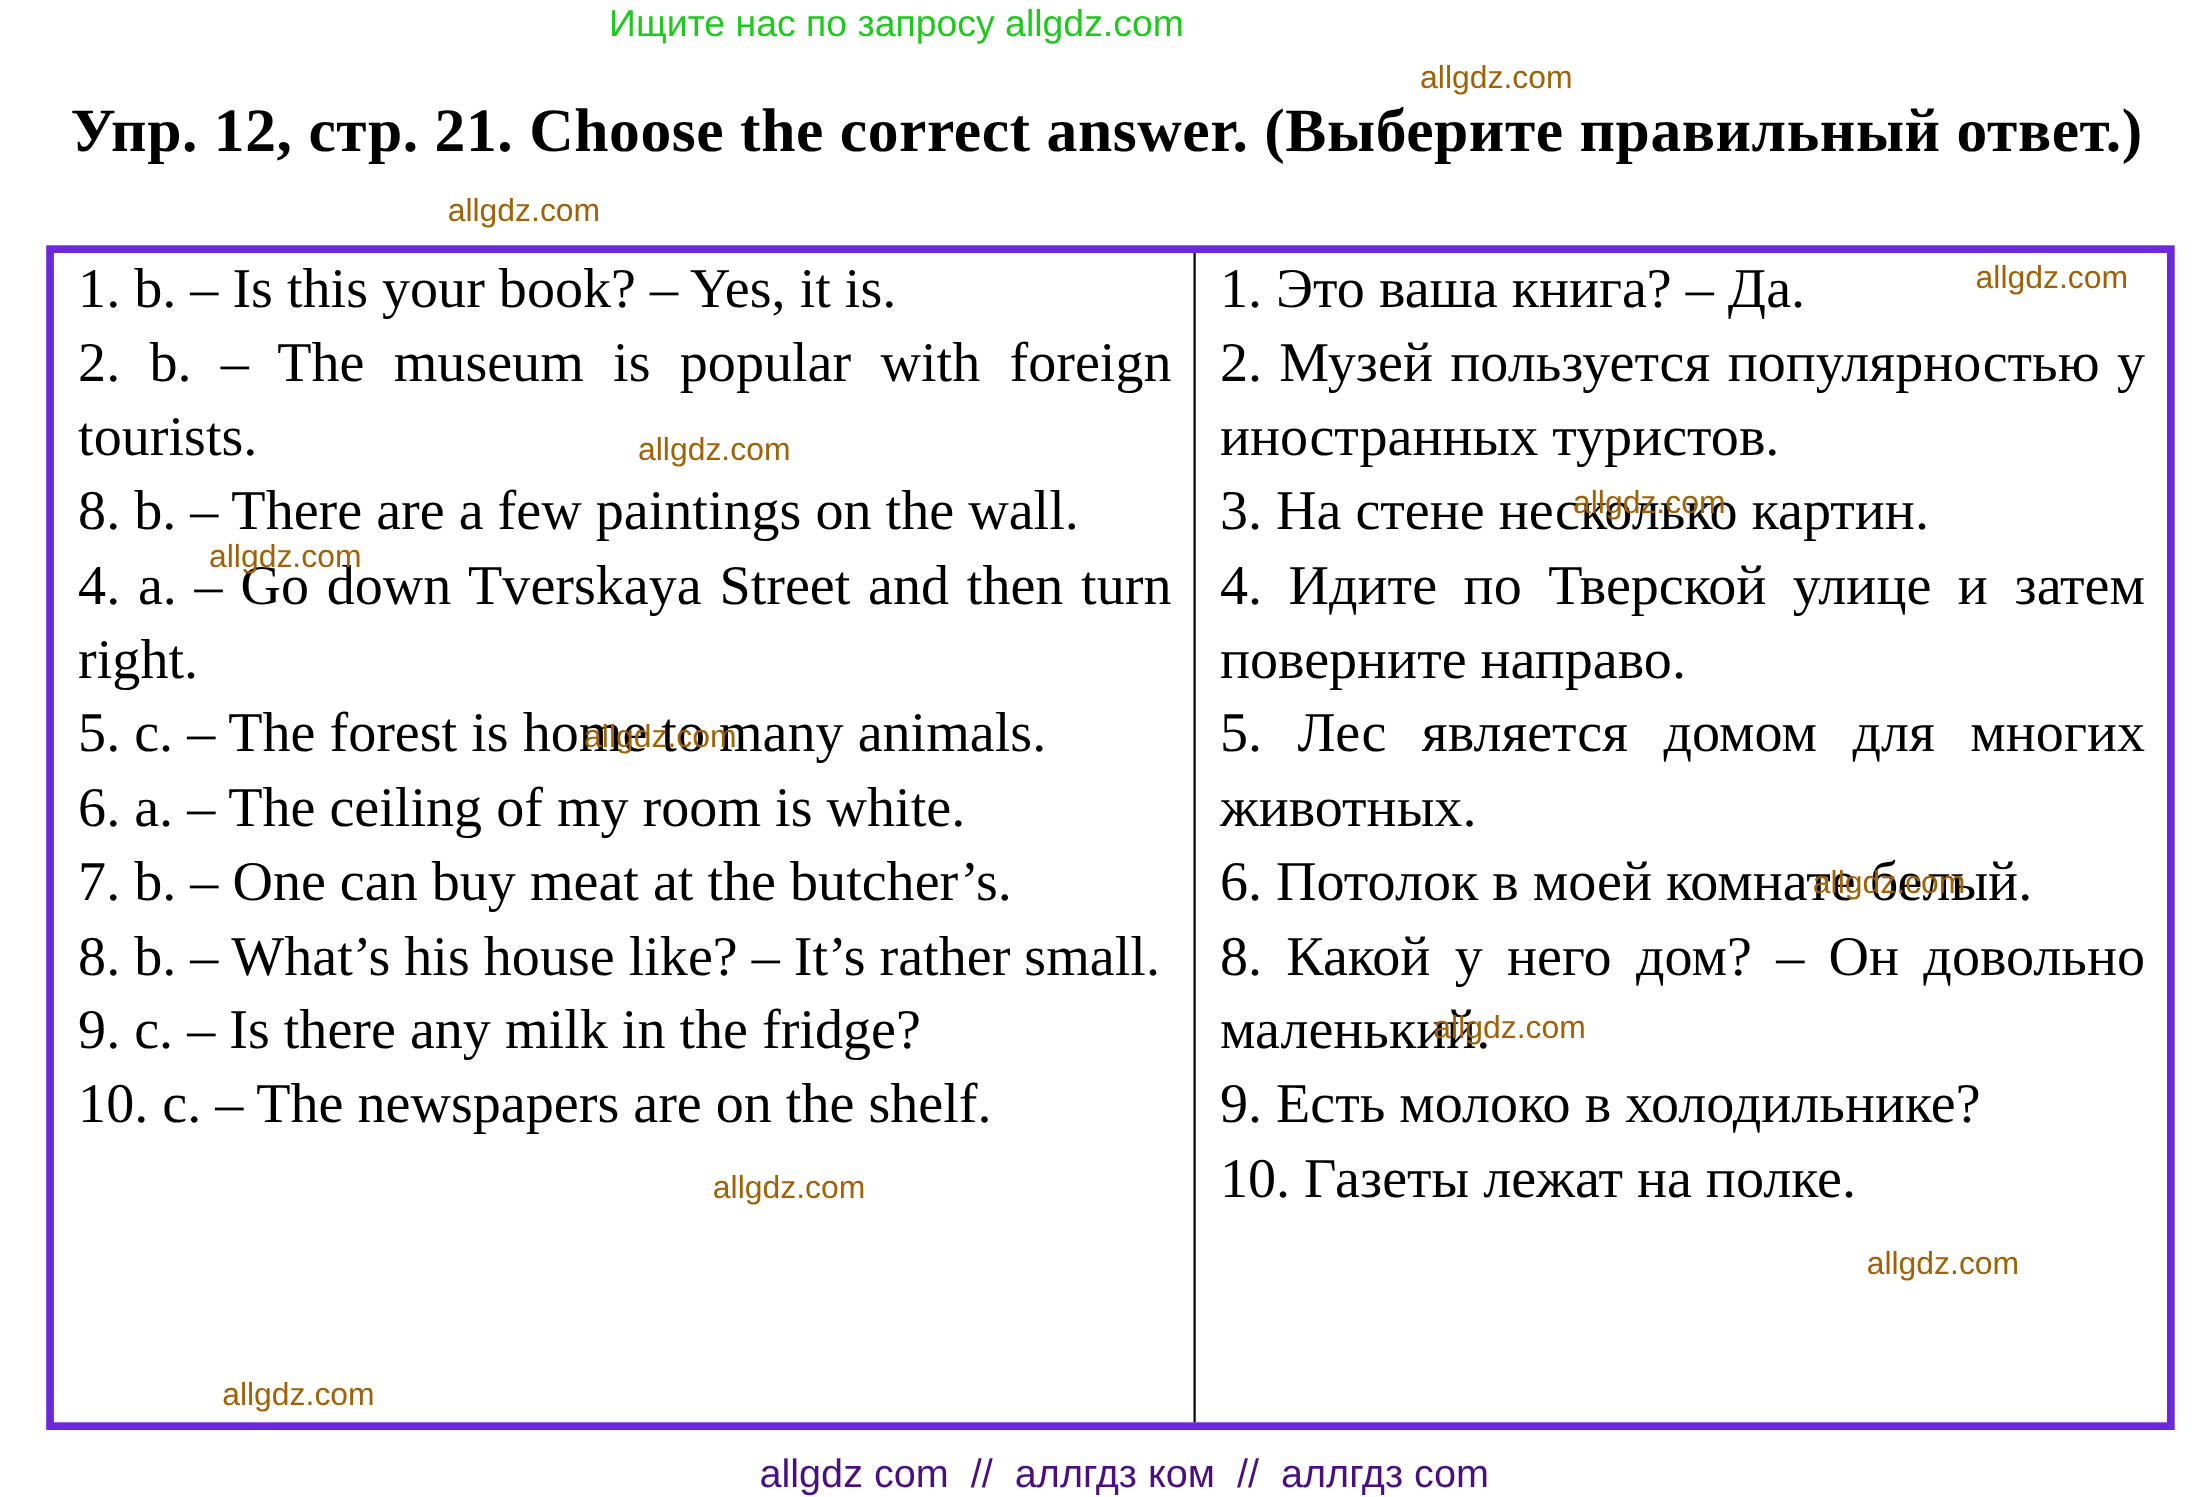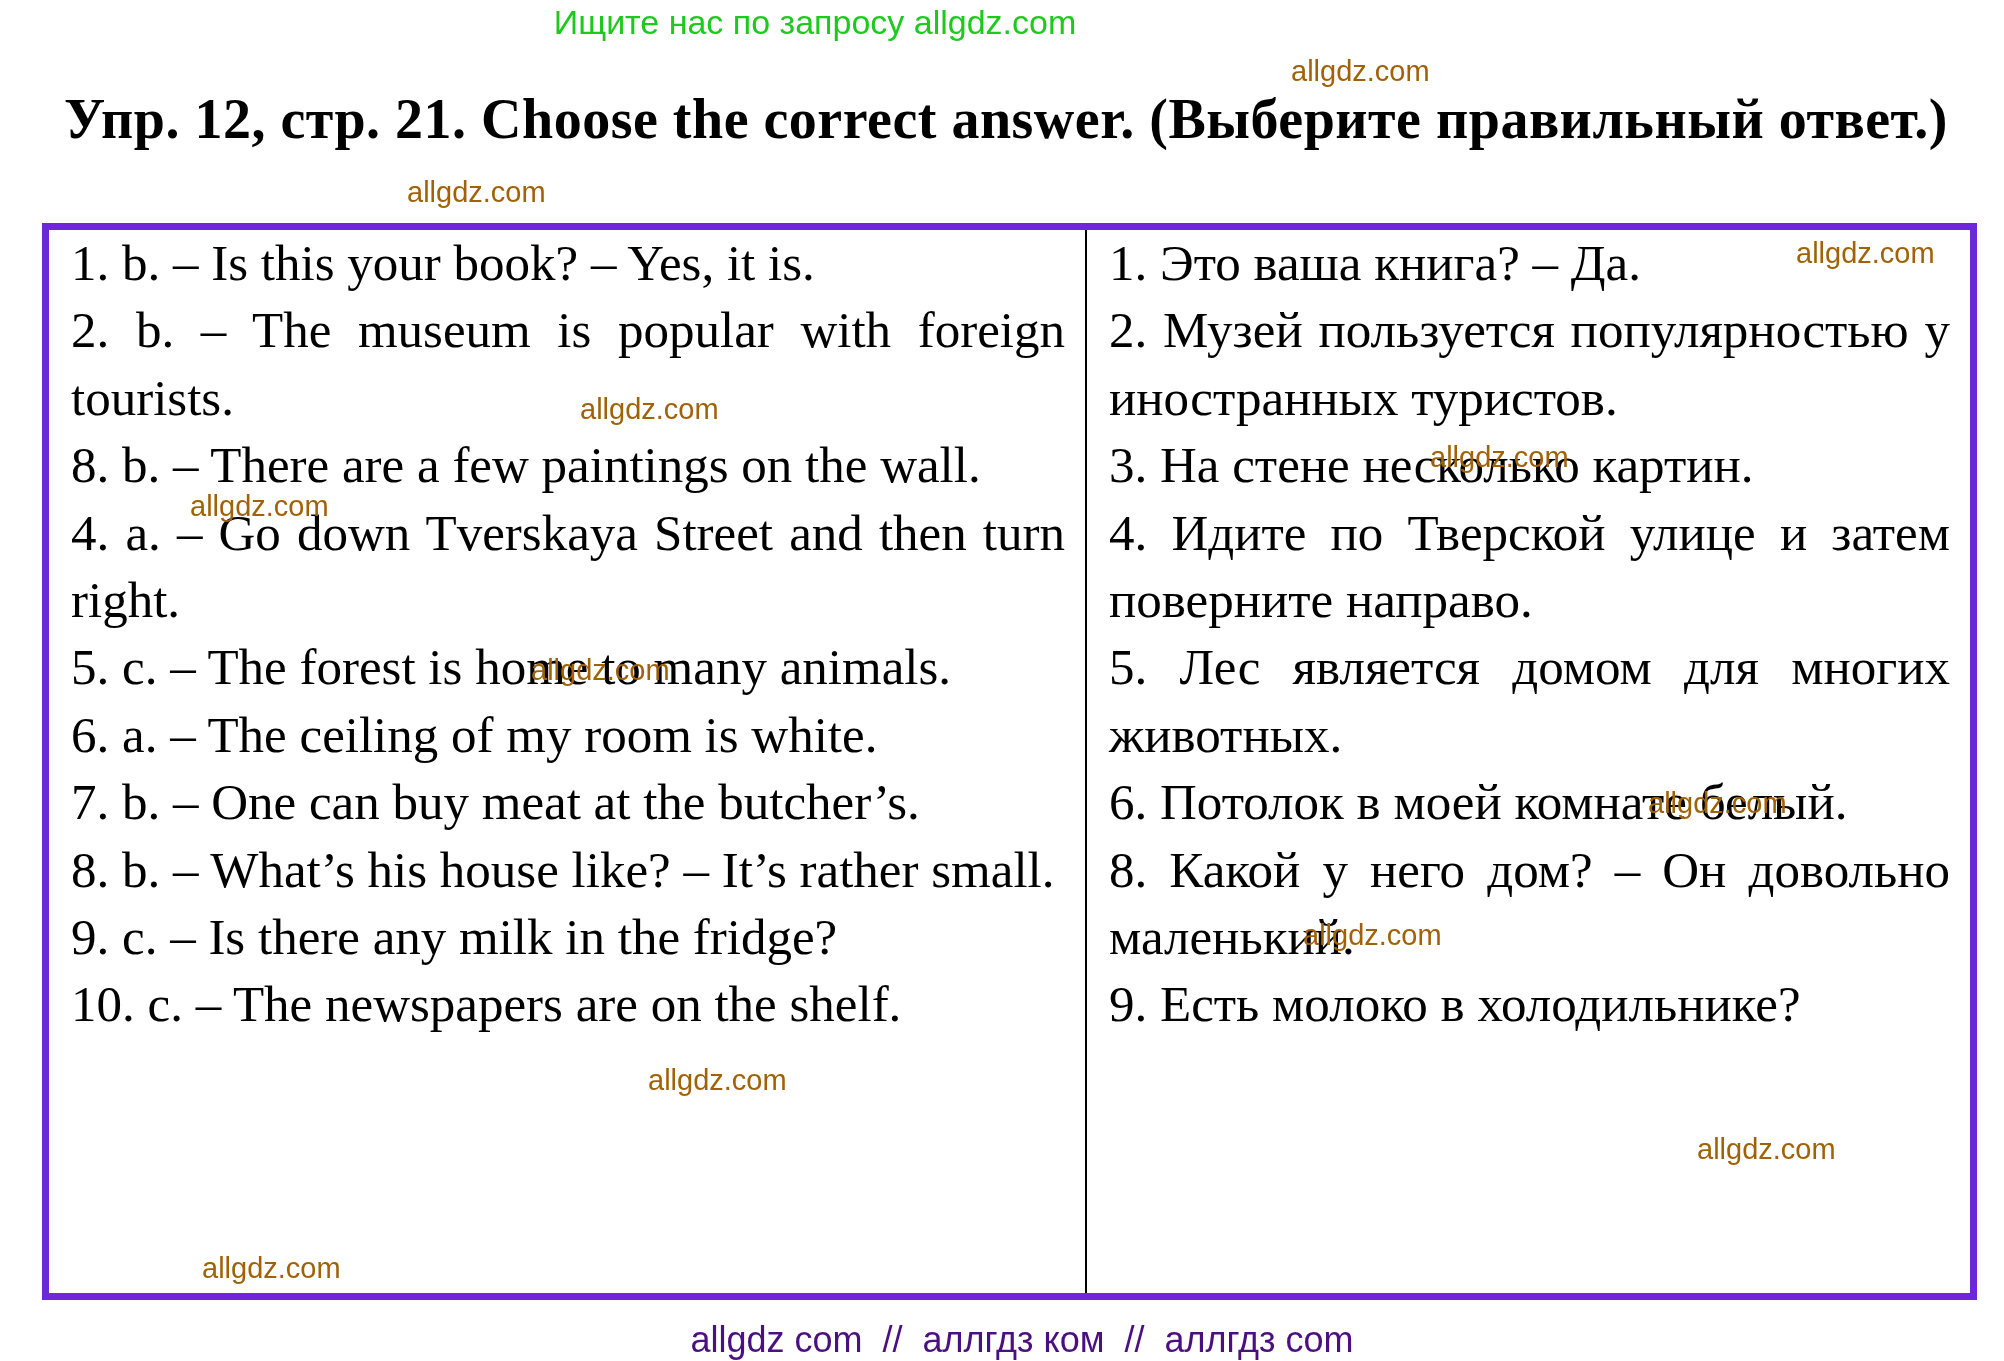--- a/index.html
+++ b/index.html
@@ -59,20 +59,21 @@
   </div>
   <div class="col col-right">
     <p class="item">1. Это ваша книга? – Да.</p>
     <p class="item">2. Музей пользуется популярностью у иностранных туристов.</p>
     <p class="item">3. На стене несколько картин.</p>
     <p class="item">4. Идите по Тверской улице и затем поверните направо.</p>
     <p class="item">5. Лес является домом для многих животных.</p>
     <p class="item">6. Потолок в моей комнате белый.</p>
     <p class="item">8. Какой у него дом? – Он довольно маленький.</p>
     <p class="item">9. Есть молоко в холодильнике?</p>
+    <p class="item">10. Газеты лежат на полке.</p>
   </div>
 </div>
 
 <div id="wm-layer">
   <span class="wm" style="left: 1291px; top: 55px;">allgdz.com</span>
   <span class="wm" style="left: 407px; top: 176px;">allgdz.com</span>
   <span class="wm" style="left: 1796px; top: 237px;">allgdz.com</span>
   <span class="wm" style="left: 580px; top: 393px;">allgdz.com</span>
   <span class="wm" style="left: 1430px; top: 441px;">allgdz.com</span>
   <span class="wm" style="left: 190px; top: 490px;">allgdz.com</span>

